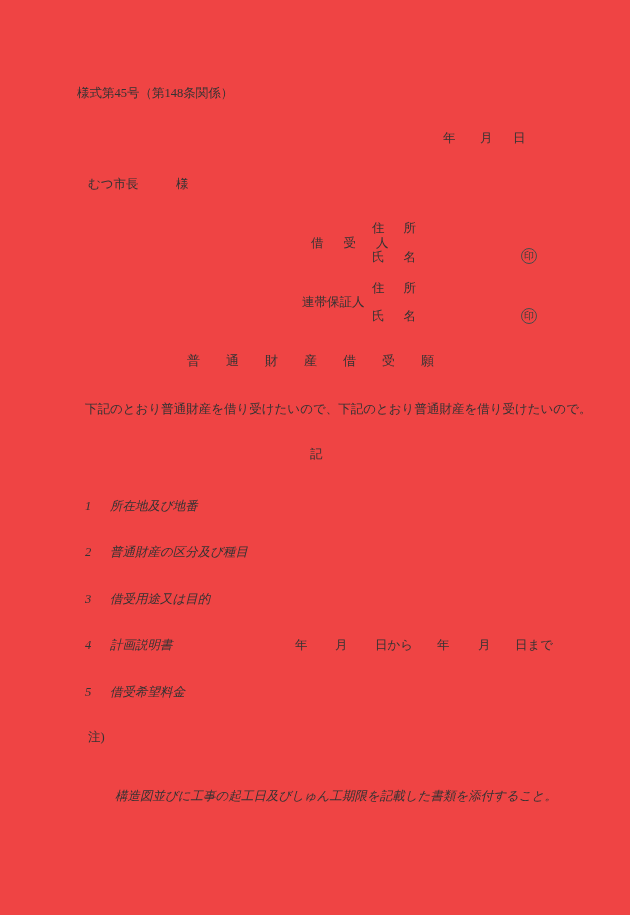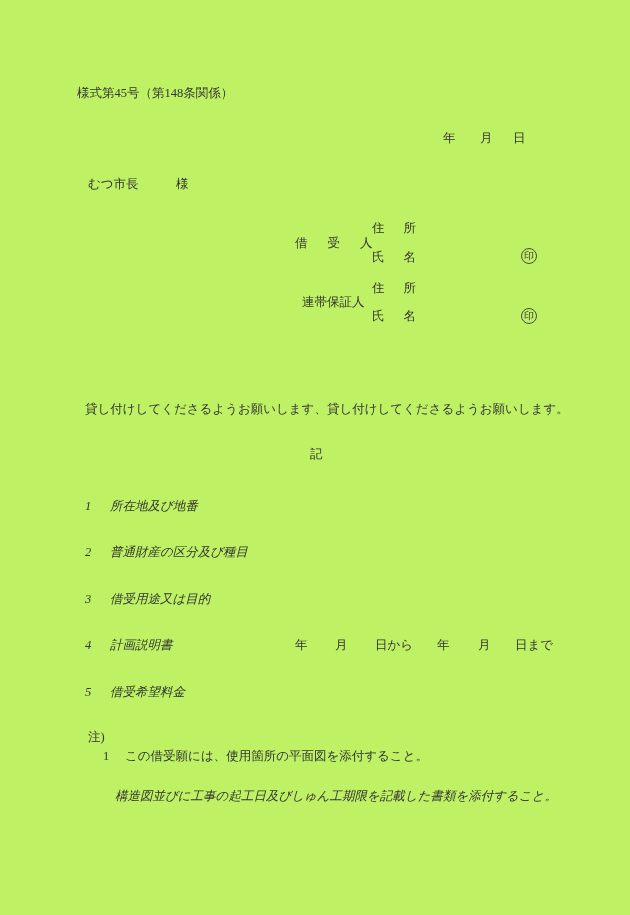--- a/index.html
+++ b/index.html
@@ -4,39 +4,39 @@
 <style>
   html, body {
     margin: 0;
     padding: 0;
     background: #ffffff;
   }
   .page {
     position: relative;
     width: 630px;
     height: 915px;
-    background: #bef264;
+    background: #ef4444;
     font-family: "Liberation Serif", "DejaVu Serif", serif;
     color: #333333;
     font-size: 12.5px;
     line-height: 1.15;
     overflow: hidden;
   }
   .abs { position: absolute; white-space: nowrap; }
 
   .form-number   { left: 77px;  top: 86px; }
 
   .date-year     { left: 443px; top: 131px; }
   .date-month    { left: 480px; top: 131px; }
   .date-day      { left: 513px; top: 131px; }
 
   .addressee     { left: 88px;  top: 177px; }
   .honorific     { left: 176px; top: 177px; }
 
-  .spaced-3 { letter-spacing: 20px; }  
+  .spaced-3 { letter-spacing: 20px; margin-left: 16px; }  
   .spaced-2 { letter-spacing: 19px; }  
 
   .b-address     { left: 372px; top: 221px; }
   .b-role        { left: 295px; top: 236px; }
   .b-name        { left: 372px; top: 250px; }
   .b-seal        { left: 521px; top: 248px; }
 
   .g-address     { left: 372px; top: 281px; }
   .g-role        { left: 302px; top: 295px; }
   .g-name        { left: 372px; top: 309px; }
@@ -100,22 +100,23 @@
   <span class="abs b-address spaced-2">住所</span>
   <span class="abs b-role spaced-3">借受人</span>
   <span class="abs b-name spaced-2">氏名</span>
   <span class="abs b-seal seal">印</span>
 
   <span class="abs g-address spaced-2">住所</span>
   <span class="abs g-role">連帯保証人</span>
   <span class="abs g-name spaced-2">氏名</span>
   <span class="abs g-seal seal">印</span>
 
+  <div class="abs doc-title">普通財産借受願</div>
 
-  <div class="abs body-text">貸し付けしてくださるようお願いします、貸し付けしてくださるようお願いします。</div>
+  <div class="abs body-text">下記のとおり普通財産を借り受けたいので、下記のとおり普通財産を借り受けたいので。</div>
   <div class="abs record-marker">記</div>
 
   <div class="abs item item-1">
     <span class="no">1</span><span>所在地及び地番</span>
   </div>
   <div class="abs item item-2">
     <span class="no">2</span><span>普通財産の区分及び種目</span>
   </div>
   <div class="abs item item-3">
     <span class="no">3</span><span>借受用途又は目的</span>
@@ -128,18 +129,15 @@
   </div>
 
   <span class="abs p-from-year">年</span>
   <span class="abs p-from-month">月</span>
   <span class="abs p-from-day">日から</span>
   <span class="abs p-to-year">年</span>
   <span class="abs p-to-month">月</span>
   <span class="abs p-to-day">日まで</span>
 
   <div class="abs notes-heading">注)</div>
-  <div class="abs note note-1">
-    <span class="no">1</span><span>この借受願には、使用箇所の平面図を添付すること。</span>
-  </div>
   <div class="abs note-2-cont">構造図並びに工事の起工日及びしゅん工期限を記載した書類を添付すること。</div>
 
 </div>
 
 </body></html>

